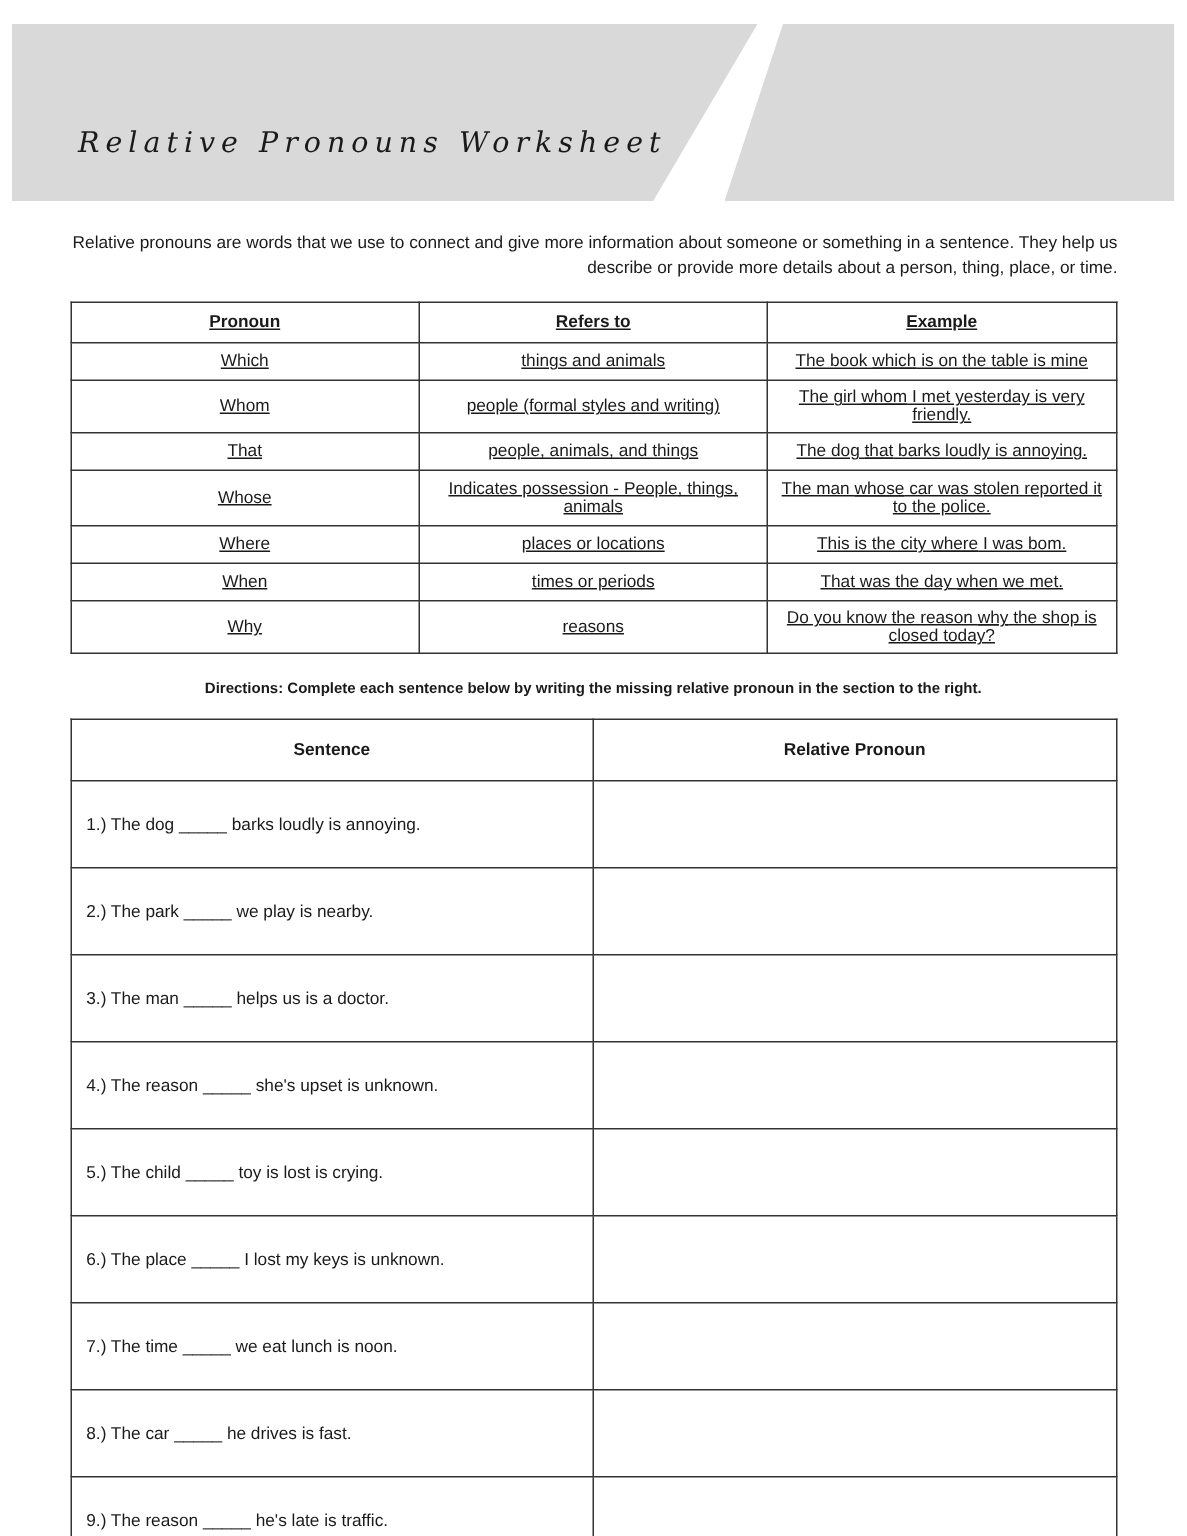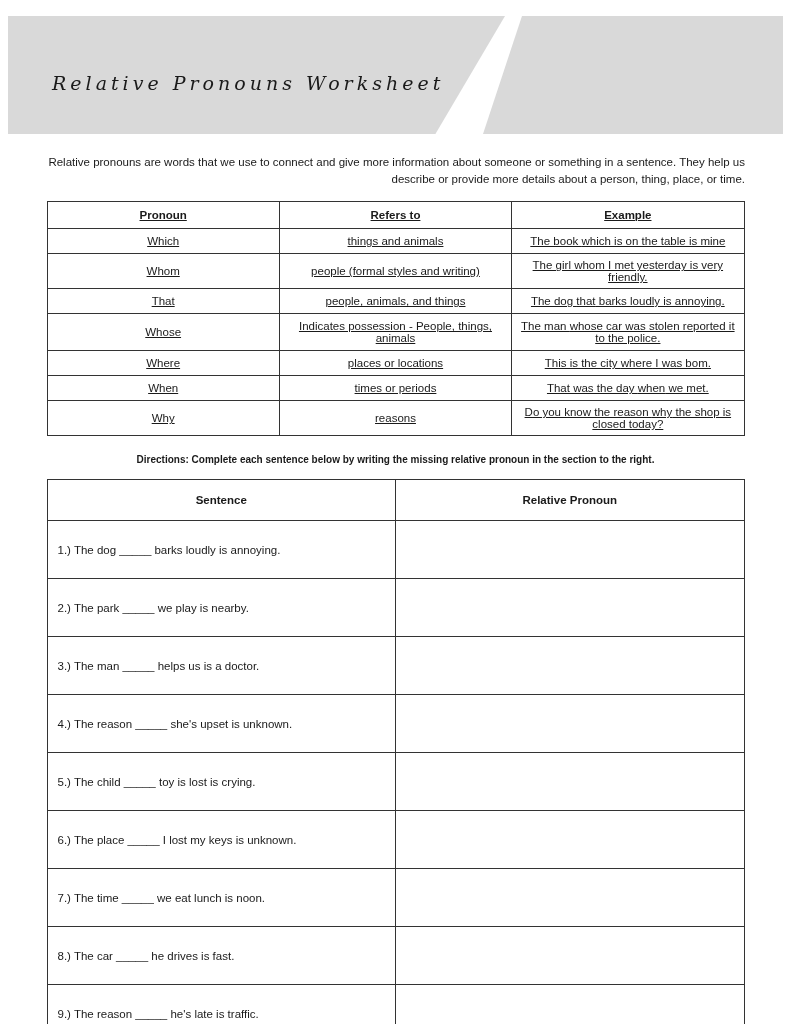--- a/index.html
+++ b/index.html
@@ -43,21 +43,21 @@
     position: absolute;
     top: 0; right: 0;
     width: 300px;
     height: 118px;
     background: #d9d9d9;
     clip-path: polygon(13% 0, 100% 0, 100% 100%, 0 100%);
   }
   .header-title {
     position: absolute;
     left: 44px;
-    top: 56px;
+    top: 68px;
     font-family: "DejaVu Serif", serif;
     font-style: italic;
     font-size: 19px;
     letter-spacing: 4px;
     color: #1a1a1a;
     white-space: nowrap;
   }
 
   
   .intro {

